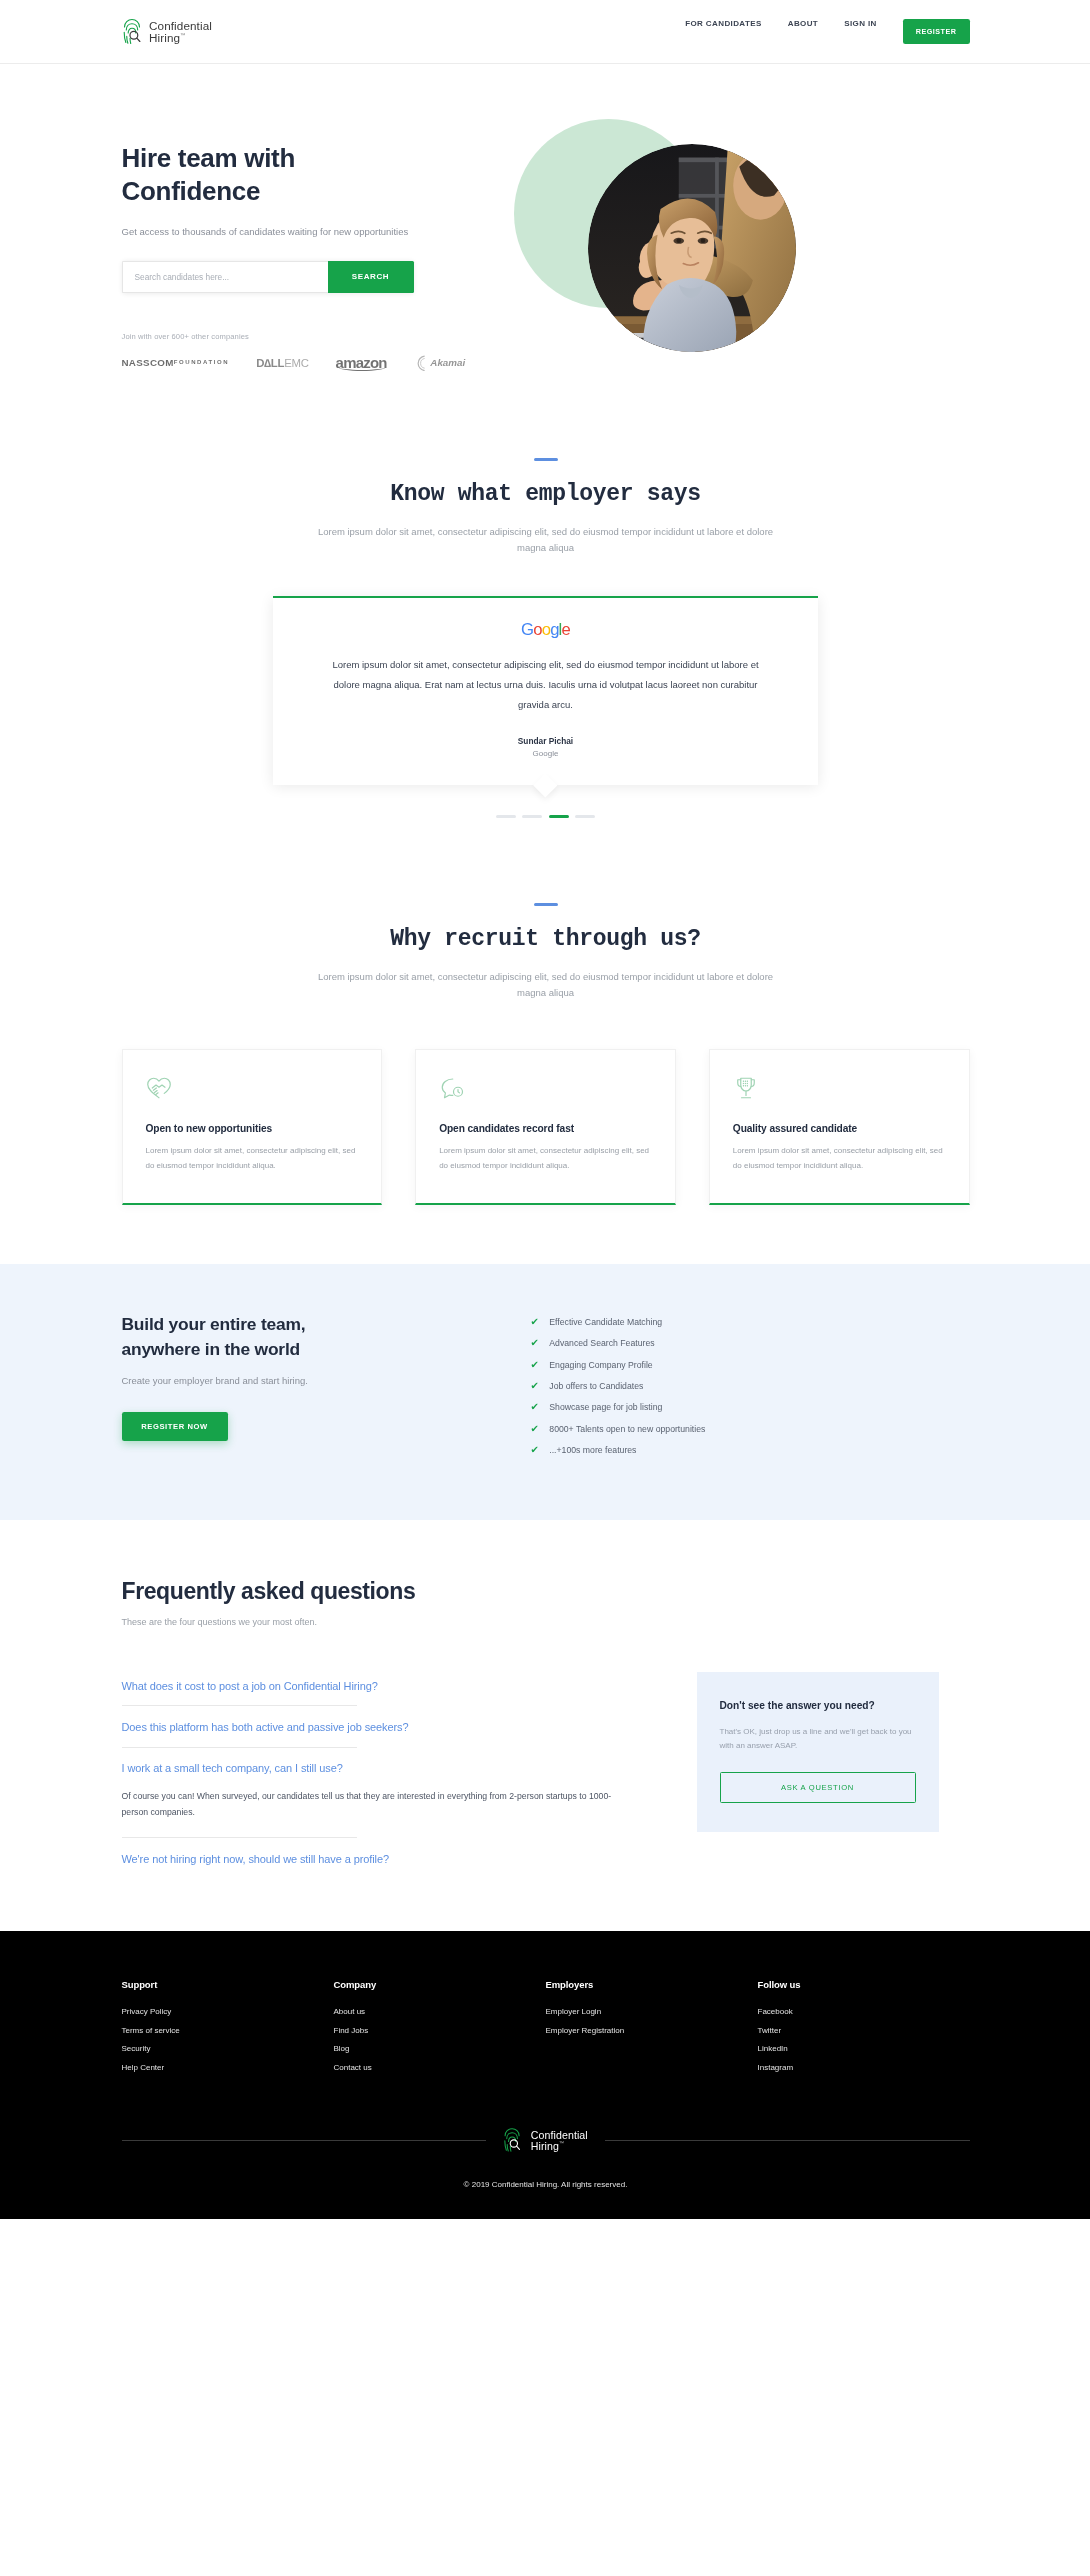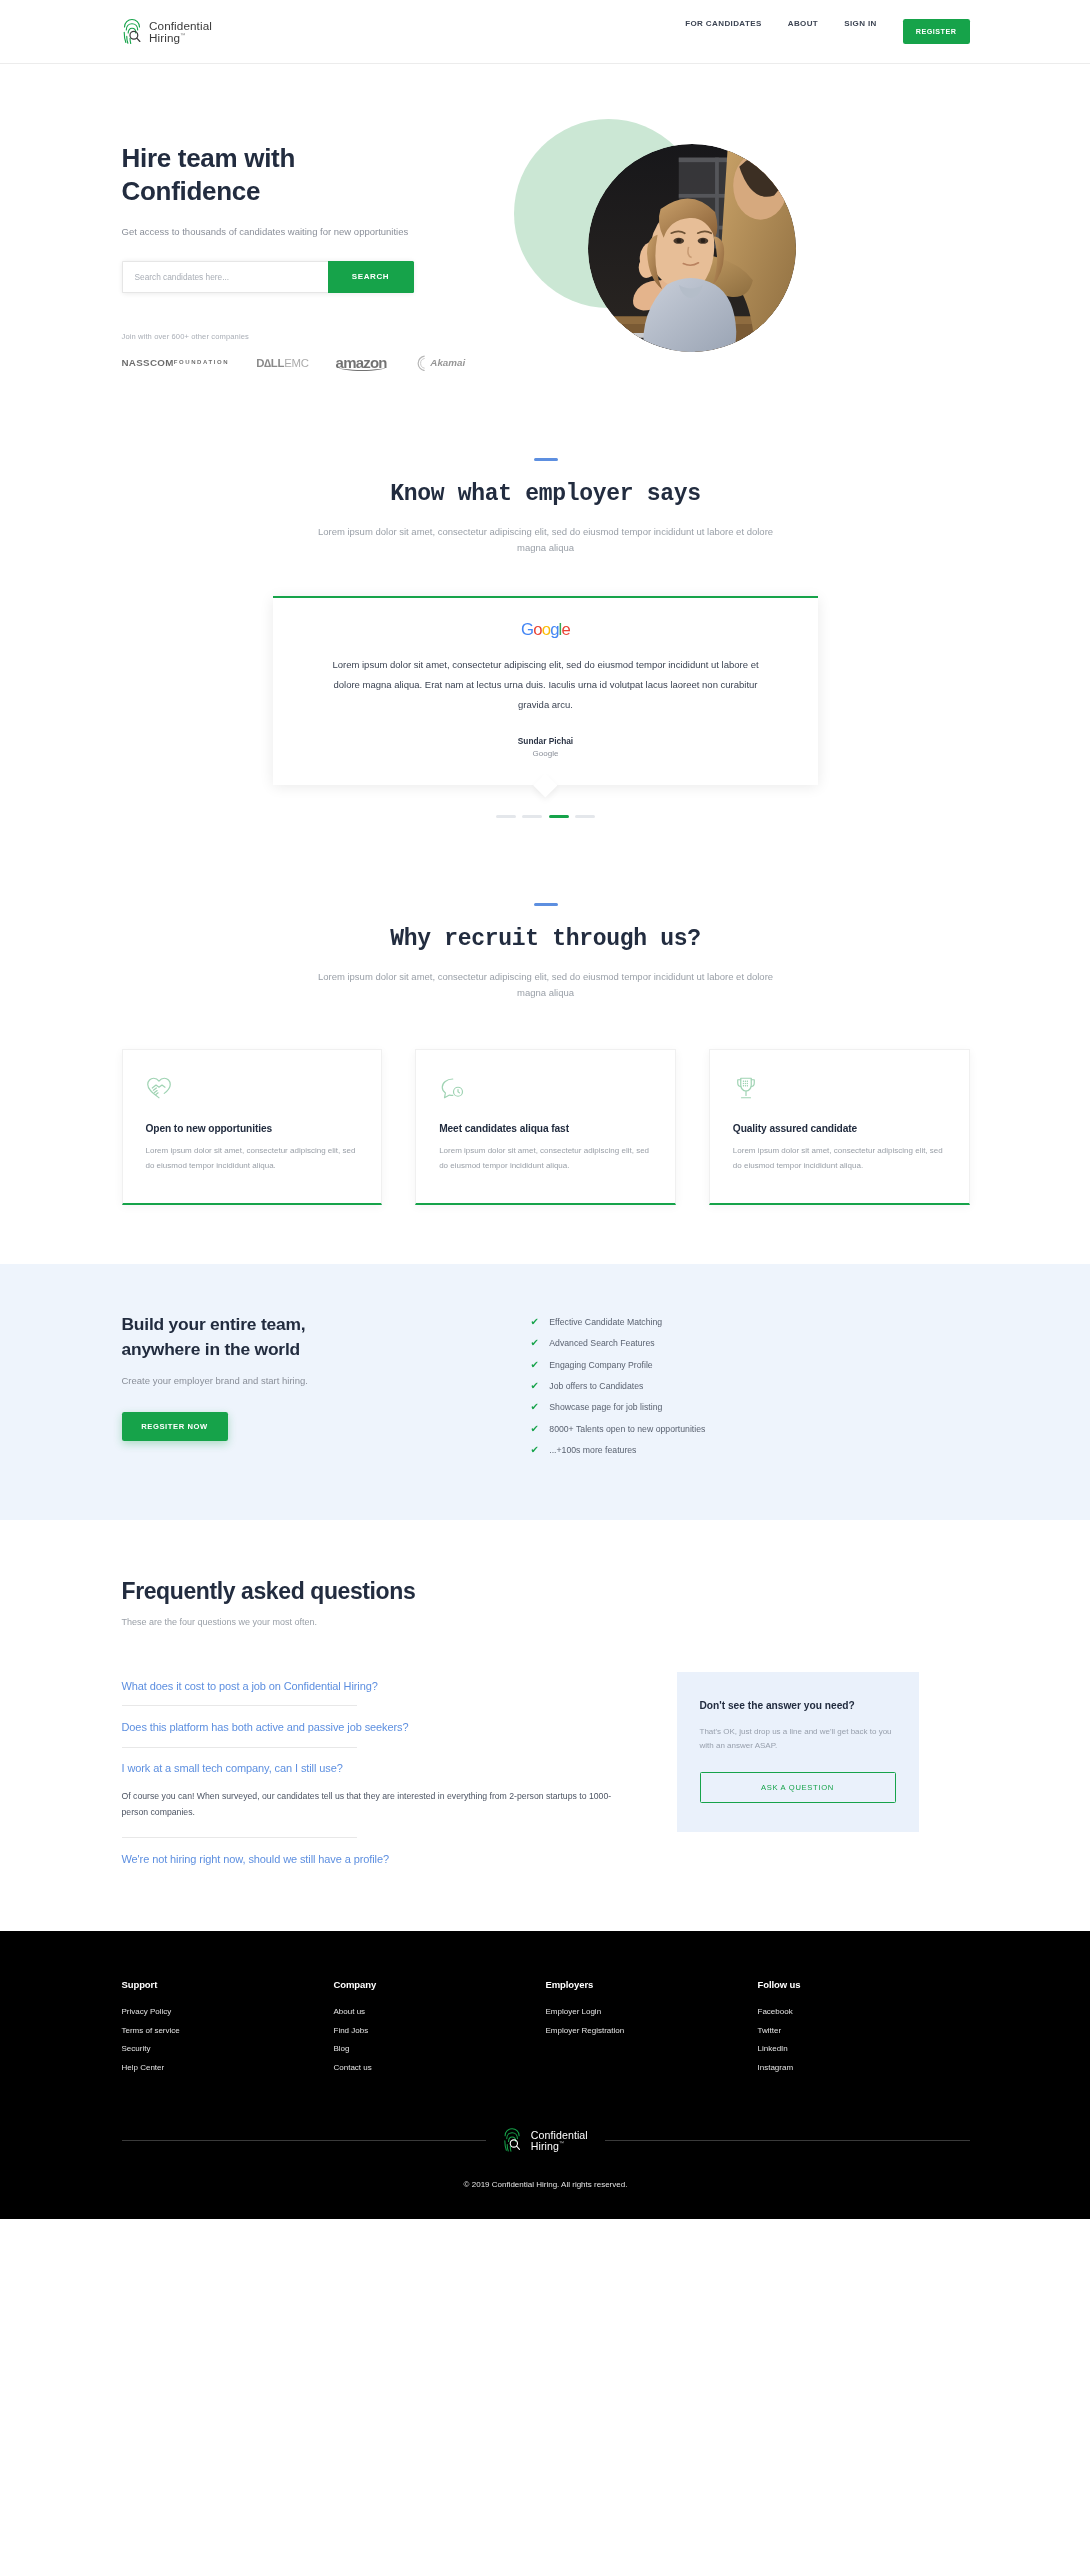--- a/index.html
+++ b/index.html
@@ -149,21 +149,21 @@
   .band-right{flex:1;padding-top:4.5px;}
   .check-item{display:flex;align-items:center;gap:9.8px;margin-bottom:11.4px;}
   .check-item .tick{color:#16a34a;font-size:9.8px;line-height:1;width:9px;}
   .check-item span.lbl{font-size:8.7px;color:#5a6270;}
 
   
   .faq{padding:58px 0 53px;}
   .faq-inner{width:848px;margin:0 auto;}
   h2.faq-title{font-size:23px;font-weight:800;color:#222c3f;letter-spacing:-0.4px;}
   .faq-lead{margin-top:12px;font-size:9px;color:#9aa0a8;}
-  .faq-body{margin-top:38px;display:flex;gap:10px;}
+  .faq-body{margin-top:38px;display:flex;gap:30px;}
   .faq-list{width:545px;}
   .faq-item{padding:0 0 0 0;}
   .faq-q{
     font-size:11px;color:#5d8fe0;cursor:pointer;letter-spacing:-0.1px;
     padding:15px 0 13.6px;
   }
   .faq-a{font-size:8.7px;line-height:1.85;color:#4c5463;padding-bottom:16.7px;max-width:500px;}
   .faq-sep{height:0.8px;background:#e8e8e8;width:235px;}
   .faq-side{
     width:242px;background:#eaf1fb;padding:26px 23px 29px;align-self:flex-start;
@@ -378,21 +378,21 @@
       </div>
 
       <div class="card">
         <div class="card-icon">
           <svg width="26" height="24" viewBox="0 0 34 32" fill="none" stroke="#9fd3b3" stroke-width="1.6" stroke-linecap="round" stroke-linejoin="round" aria-hidden="true">
             <path d="M18 4C10 4 4 9 4 15c0 3 1.6 5.7 4.2 7.6L7 29l6.6-3.6c1.4.3 2.9.5 4.4.5"></path>
             <circle cx="25" cy="21" r="6"></circle>
             <path d="M25 18v3l2 1.5"></path>
           </svg>
         </div>
-        <h3>Meet candidates aliqua fast</h3>
+        <h3>Open candidates record fast</h3>
         <p>Lorem ipsum dolor sit amet, consectetur adipiscing elit, sed do eiusmod tempor incididunt aliqua.</p>
       </div>
 
       <div class="card">
         <div class="card-icon">
           <svg width="26" height="24" viewBox="0 0 34 32" fill="none" stroke="#9fd3b3" stroke-width="1.6" stroke-linecap="round" stroke-linejoin="round" aria-hidden="true">
             <path d="M10 3h14v9c0 4.4-3.1 8-7 8s-7-3.6-7-8V3Z"></path>
             <path d="M10 5H6v4c0 2.8 1.8 5 4 5M24 5h4v4c0 2.8-1.8 5-4 5"></path>
             <path d="M17 20v6M11 29h12"></path>
             <g stroke-width="1.2">

